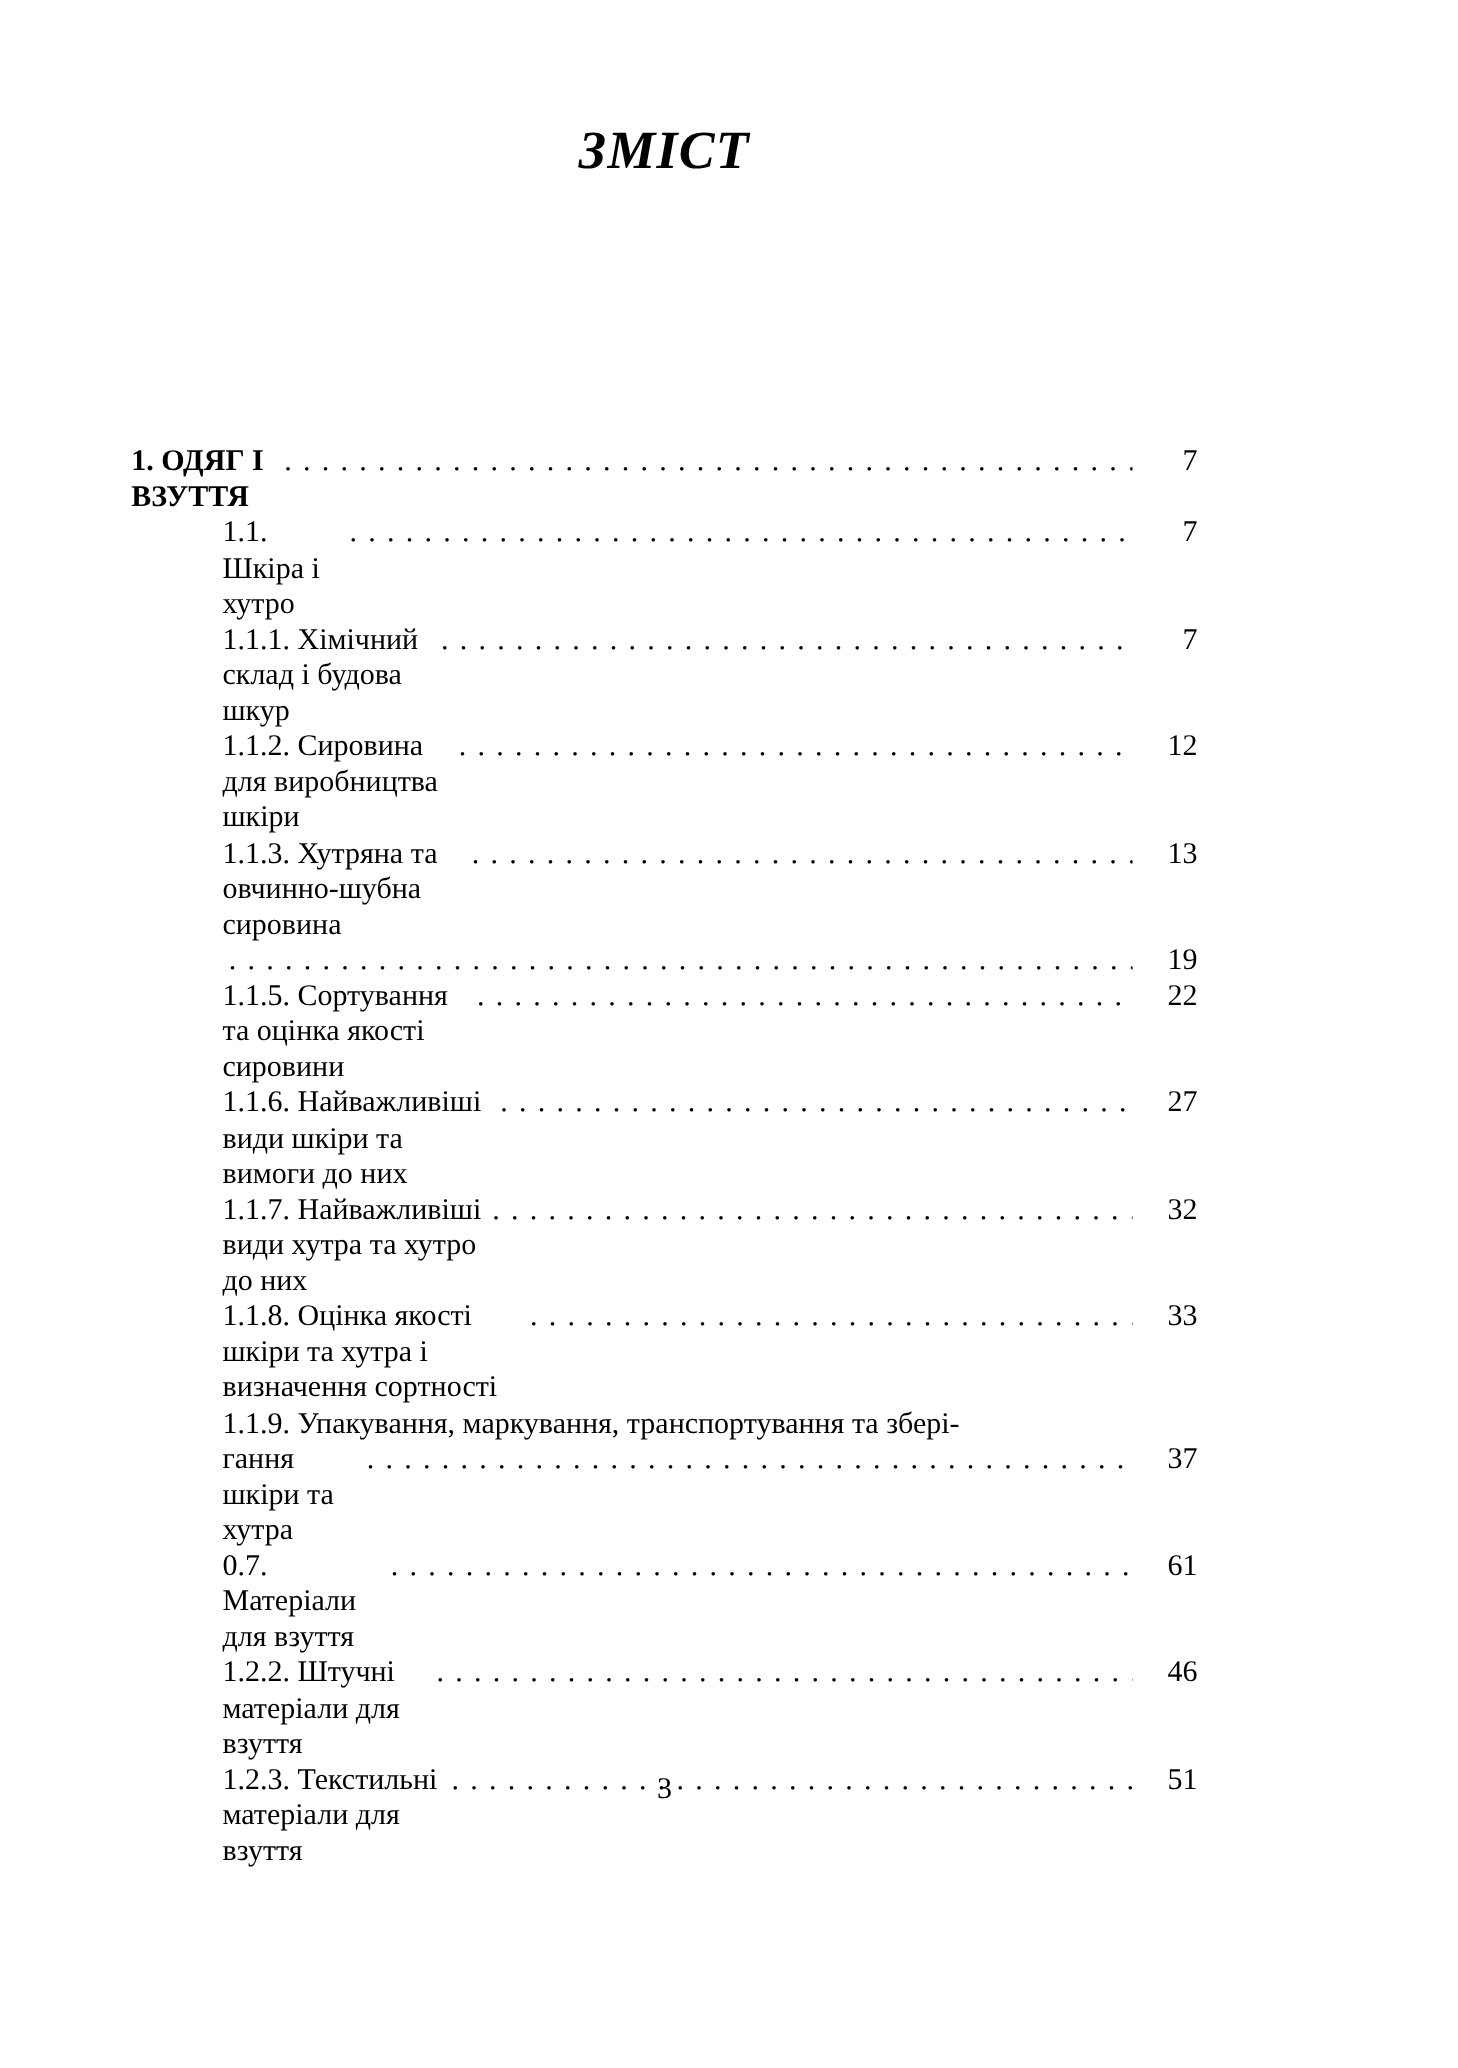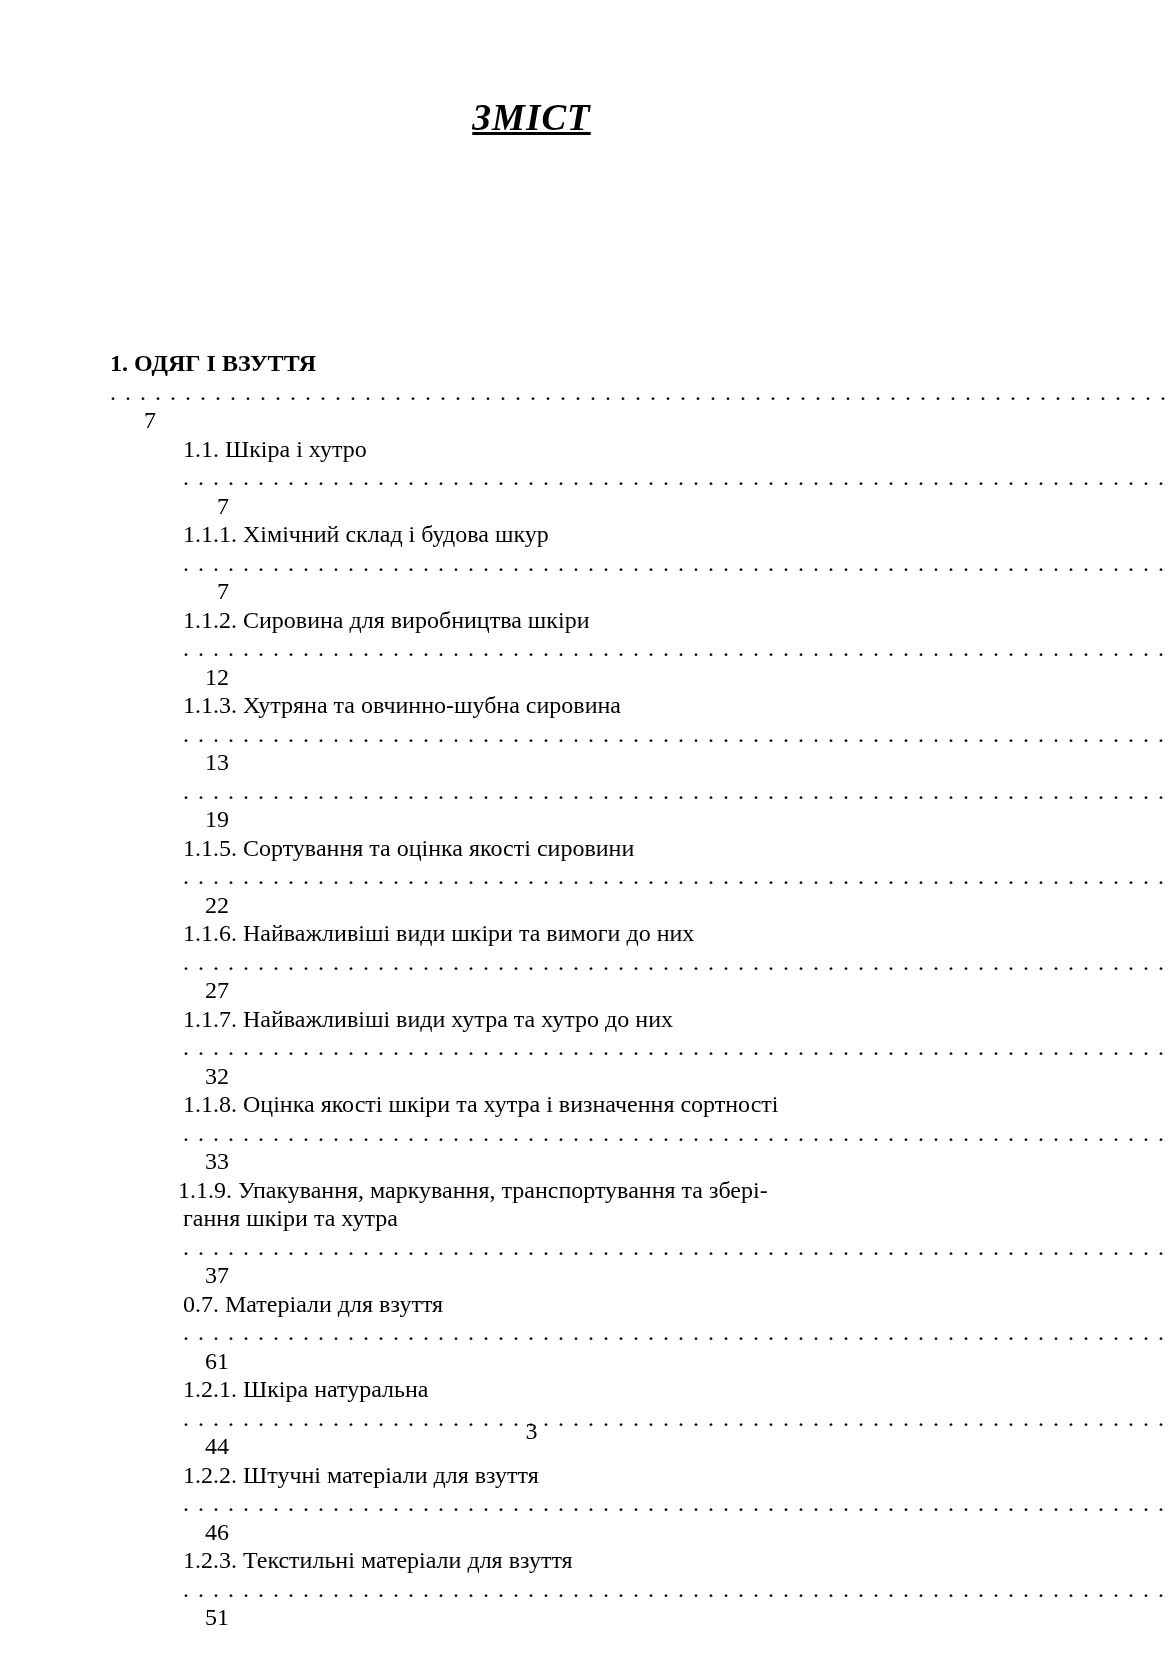--- a/index.html
+++ b/index.html
@@ -4,24 +4,24 @@
 <style>
   html,body{margin:0;padding:0;background:#e8e8e8;}
   .page{
     width:1166px;height:1654px;background:#ffffff;position:relative;
     margin:0 auto;box-sizing:border-box;overflow:hidden;
     font-family:"Liberation Serif", serif;color:#000;
   }
   .content{margin-left:105px;width:853px;}
   .title{
     margin:0;padding-top:96px;text-align:center;
-    font-size:37px;font-weight:700;font-style:italic;letter-spacing:1px;text-decoration:underline;
+    font-size:43px;font-weight:700;font-style:italic;letter-spacing:1px;
   }
   .toc{margin-top:210px;font-size:24px;line-height:28.5px;}
-  .toc-row{display:flex;align-items:baseline;padding-left:73px;flex-direction:column;}
+  .toc-row{display:flex;align-items:baseline;padding-left:73px;}
   .toc-row.top{padding-left:0;}
   .toc-label{white-space:pre-wrap;}
   .b .toc-label{font-weight:700;}
   .leader{flex:1 1 auto;overflow:hidden;white-space:nowrap;margin:0 6px 0 5px;}
   .leader::after{
     content:". . . . . . . . . . . . . . . . . . . . . . . . . . . . . . . . . . . . . . . . . . . . . . . . . . . . . . . . . . . . . . . . . . . . . . . . . . . . . . . .";
     word-spacing:3px;
   }
   .toc-page{flex:0 0 auto;min-width:46px;text-align:right;}
   .footer{
@@ -92,25 +92,20 @@
           <span class="toc-label">гання шкіри та хутра</span>
           <span class="leader"></span>
           <span class="toc-page">37</span>
         </div>
         <div class="toc-row">
           <span class="toc-label">0.7. Матеріали для взуття</span>
           <span class="leader"></span>
           <span class="toc-page">61</span>
         </div>
         <div class="toc-row">
-          <span class="toc-label">1.2.1. Шкіра натуральна</span>
-          <span class="leader"></span>
-          <span class="toc-page">44</span>
-        </div>
-        <div class="toc-row">
           <span class="toc-label">1.2.2. Штучні матеріали для взуття</span>
           <span class="leader"></span>
           <span class="toc-page">46</span>
         </div>
         <div class="toc-row">
           <span class="toc-label">1.2.3. Текстильні матеріали для взуття</span>
           <span class="leader"></span>
           <span class="toc-page">51</span>
         </div>
       </div>

